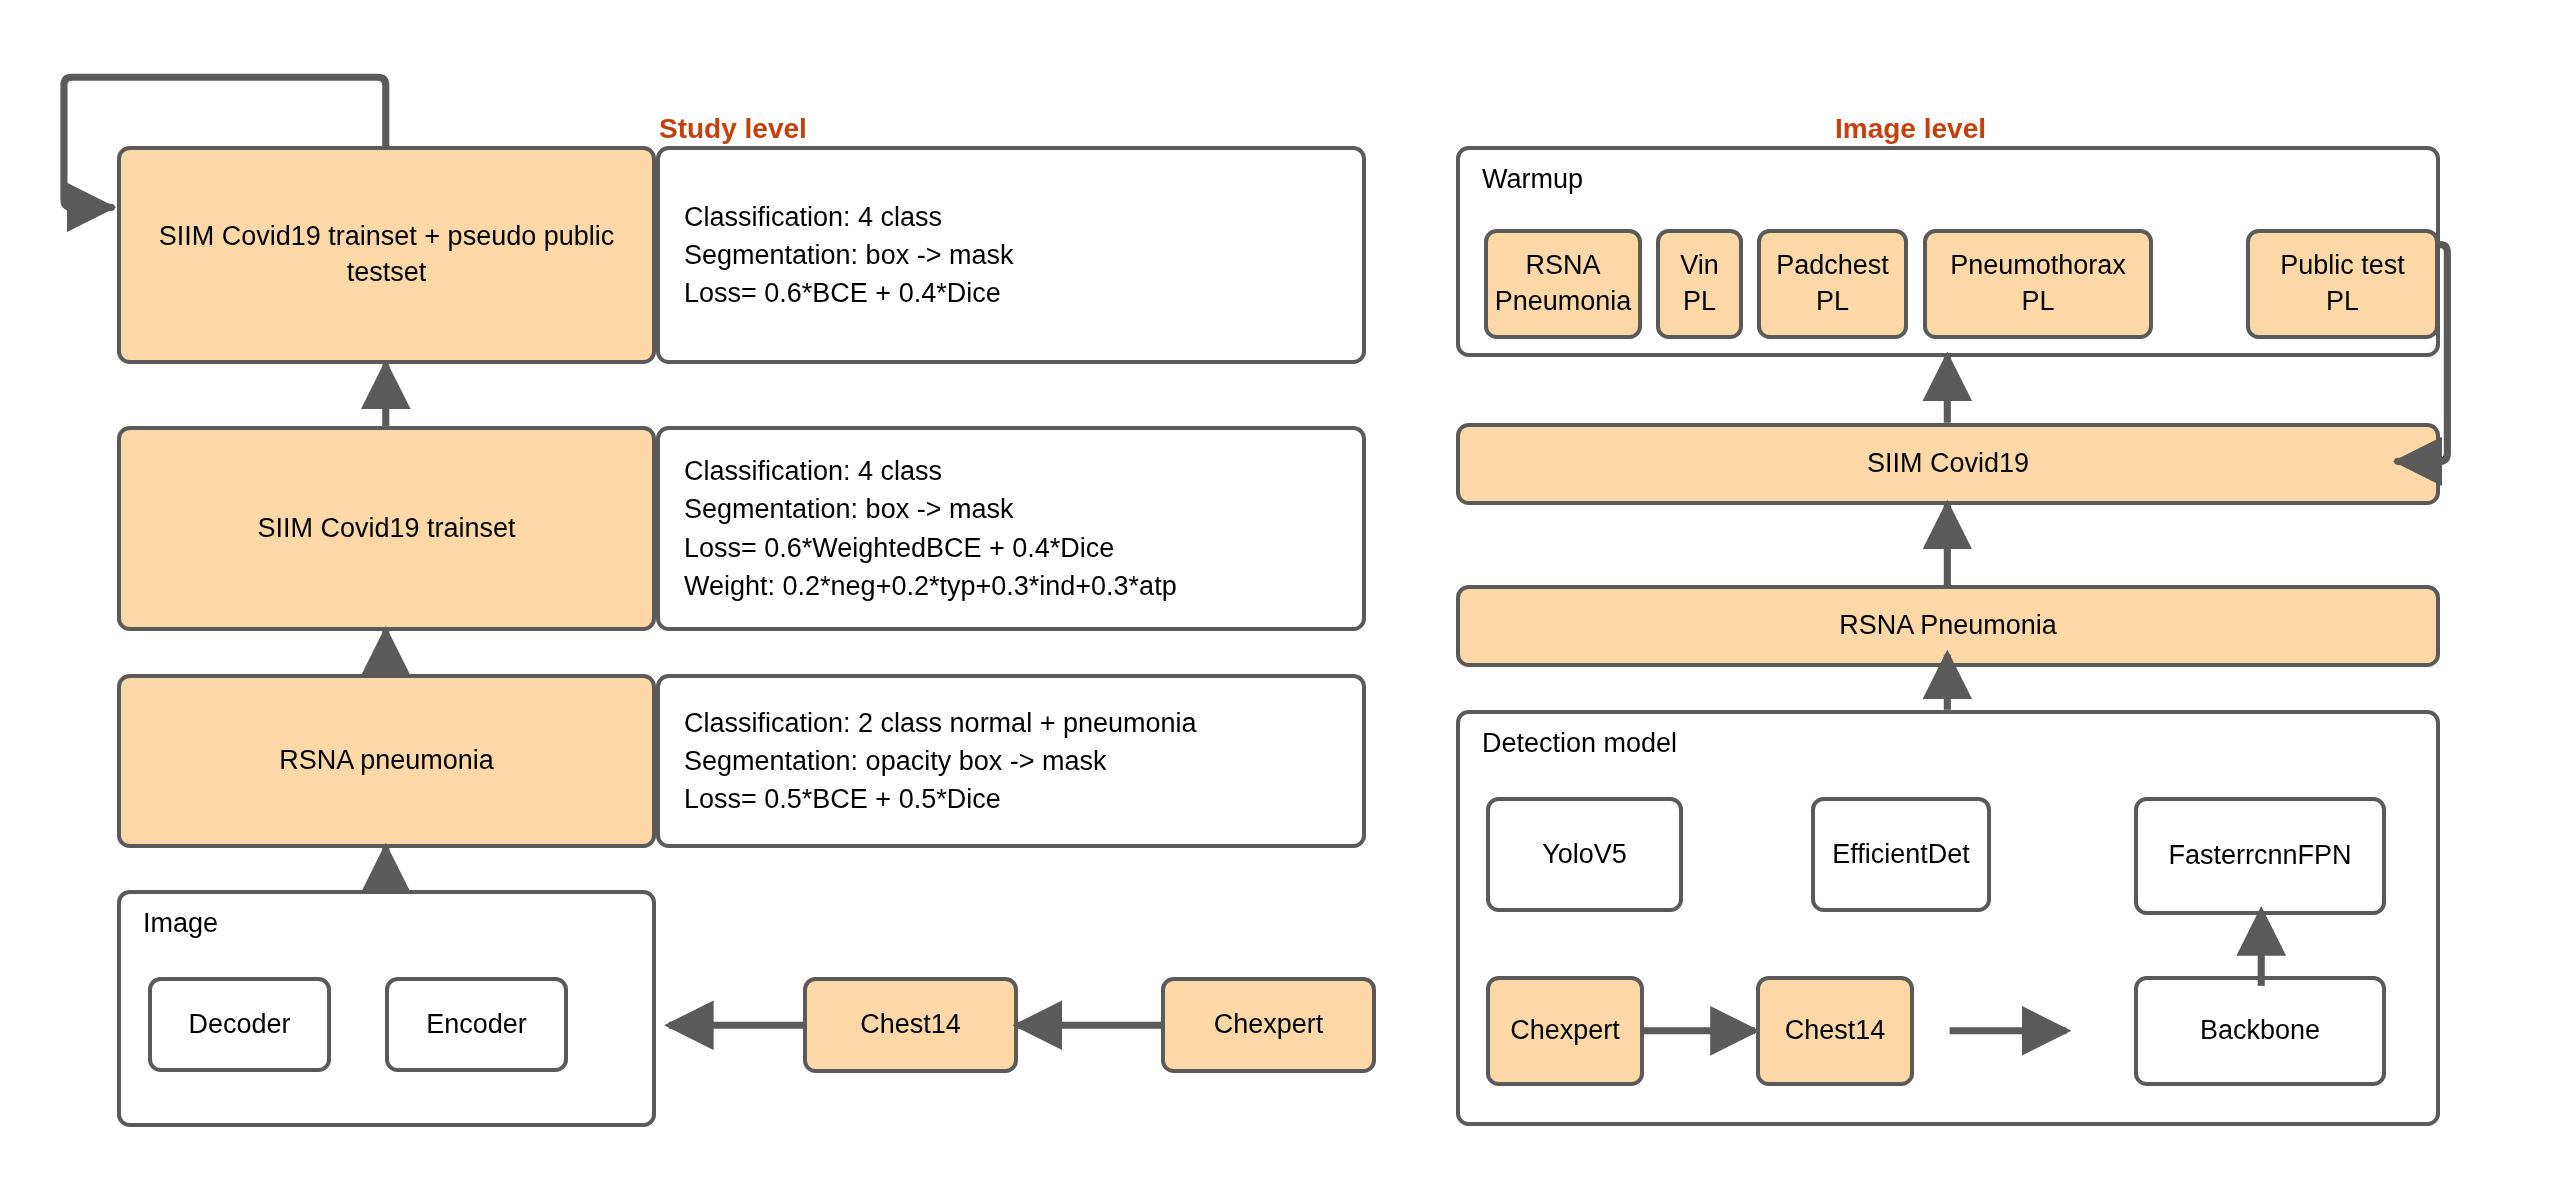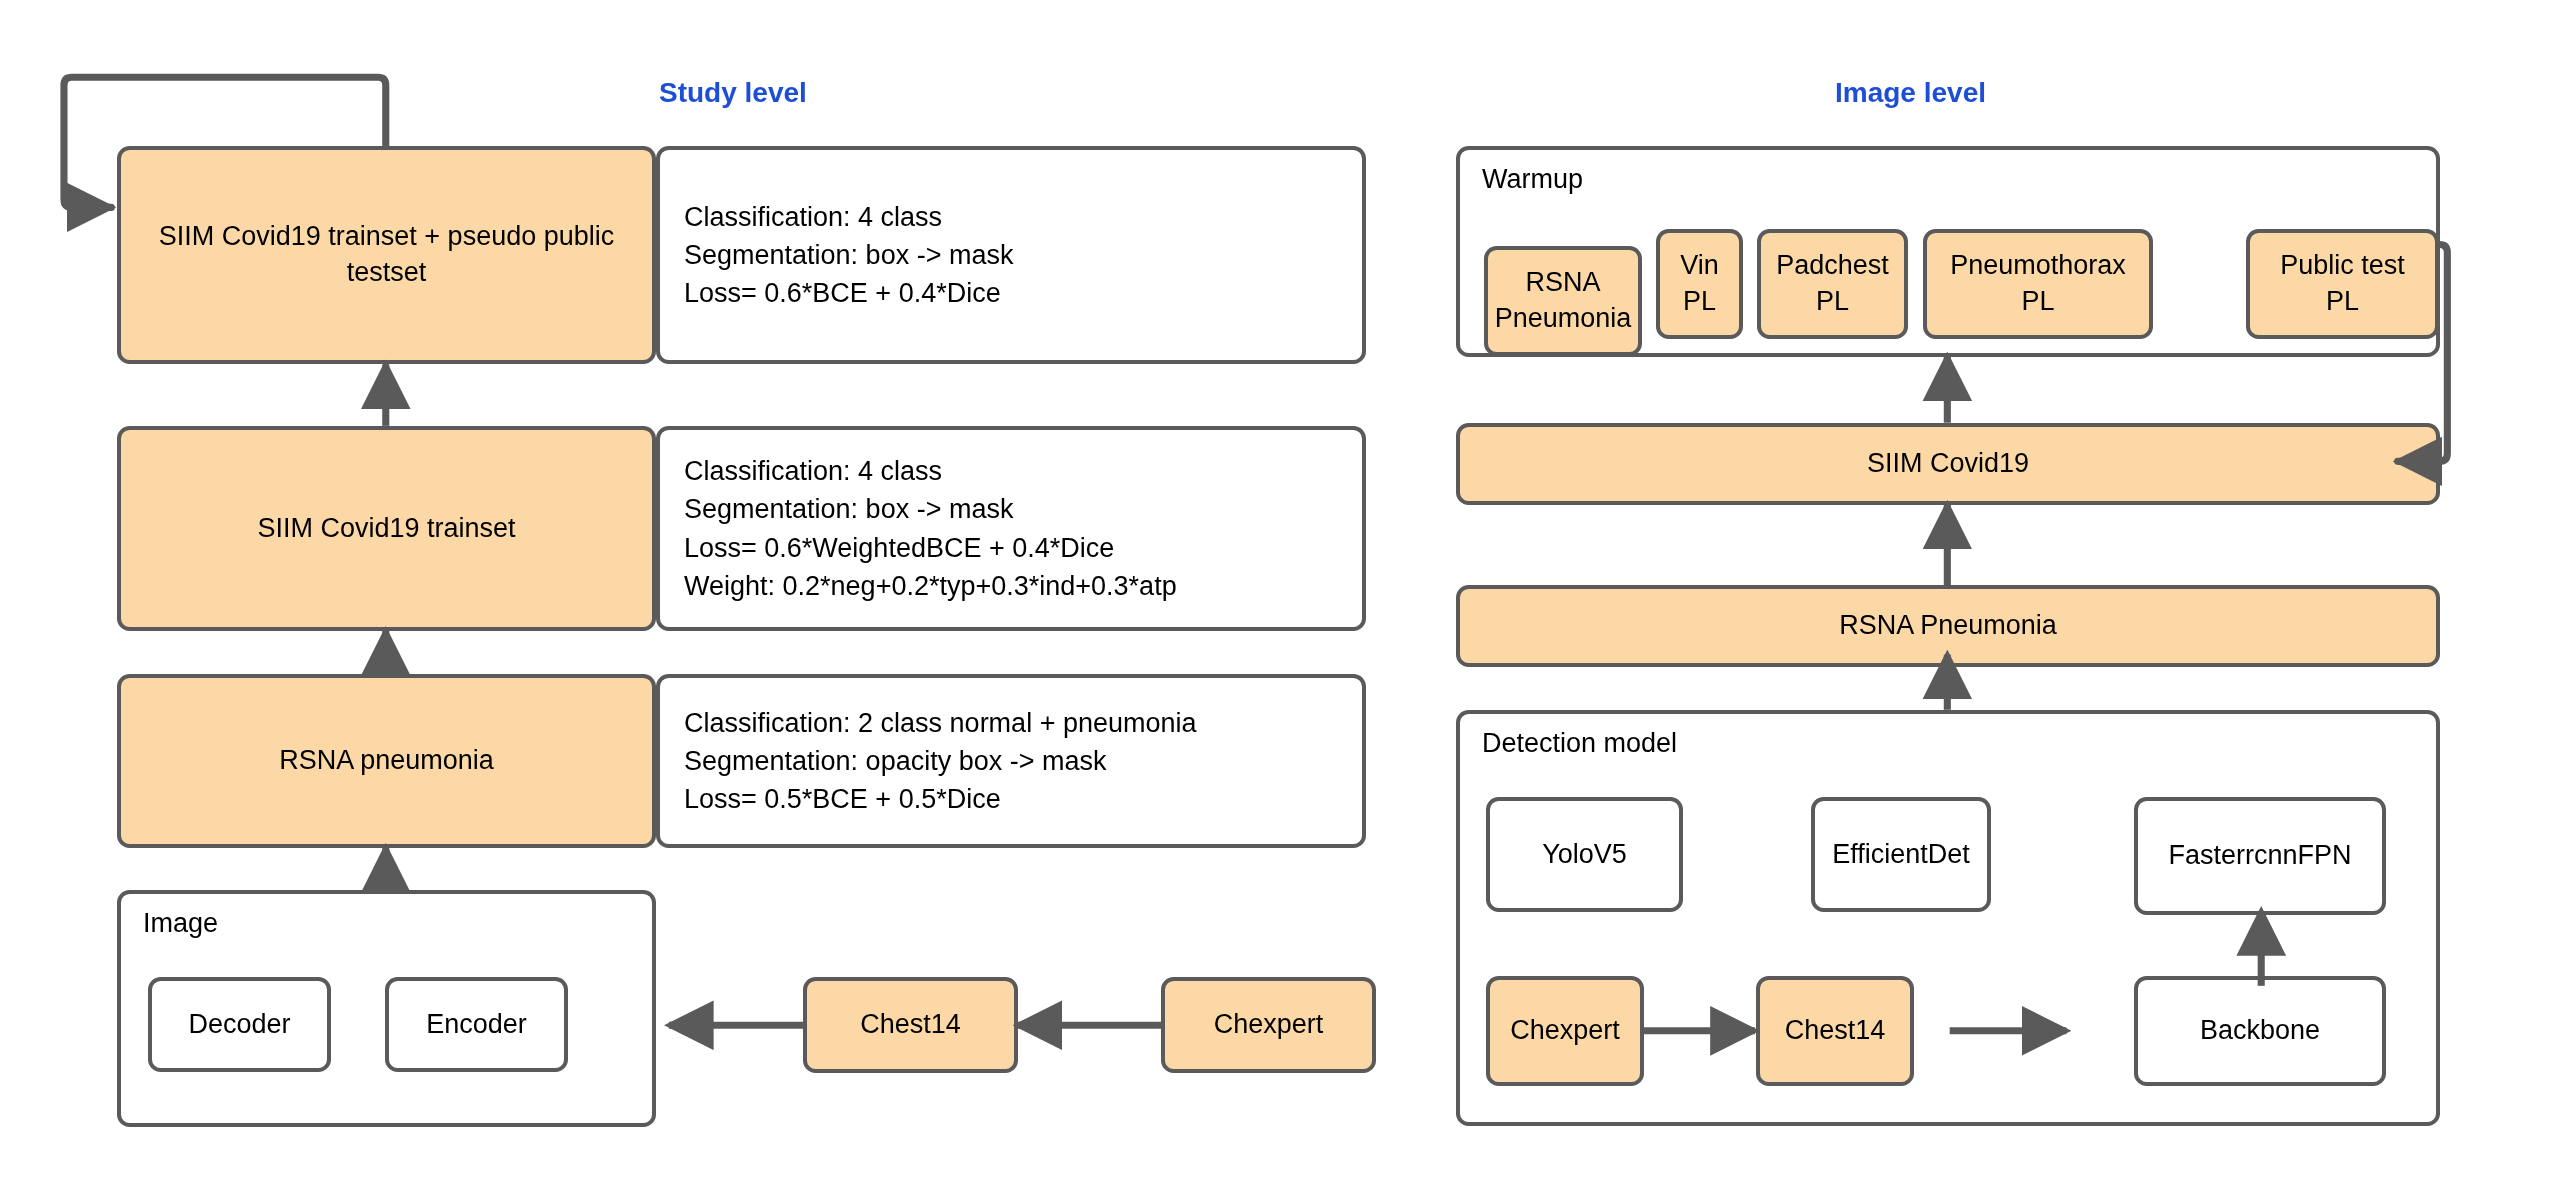--- a/index.html
+++ b/index.html
@@ -71,23 +71,24 @@
     font-size: 27px;
     color: #000;
     white-space: nowrap;
   }
 
   
   .heading {
     position: absolute;
     font-size: 28px;
     font-weight: bold;
-    color: #1d4ed8;
+    color: #c2410c;
     white-space: nowrap;
     z-index: 4;
+    margin-top: 36px;
   }
 
   
   .node .stack { display: block; }
   .node .stack span { display: block; }
 
   
   #wires {
     position: absolute;
     left: 0; top: 0;
@@ -181,21 +182,21 @@
   <div class="node orange" style="left:803px; top:977px; width:215px; height:96px;">
     <span>Chest14</span>
   </div>
   <div class="node orange" style="left:1161px; top:977px; width:215px; height:96px;">
     <span>Chexpert</span>
   </div>
 
   <div class="group" style="left:1456px; top:146px; width:984px; height:211px;">
     <div class="group-title">Warmup</div>
   </div>
-  <div class="node orange" style="left:1484px; top:246px; width:158px; height:110px;">
+  <div class="node orange" style="left:1484px; top:229px; width:158px; height:110px;">
     <span class="stack">
       <span>RSNA</span>
       <span>Pneumonia</span>
     </span>
   </div>
   <div class="node orange" style="left:1656px; top:229px; width:87px; height:110px;">
     <span class="stack">
       <span>Vin</span>
       <span>PL</span>
     </span>

